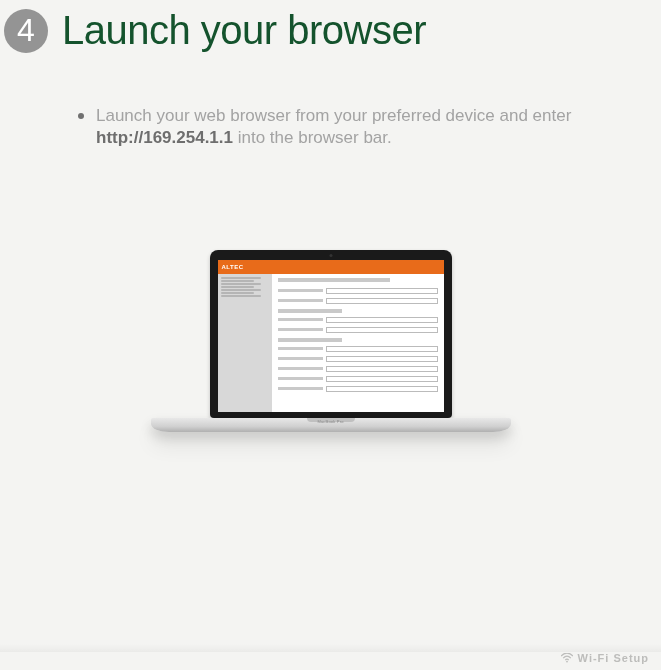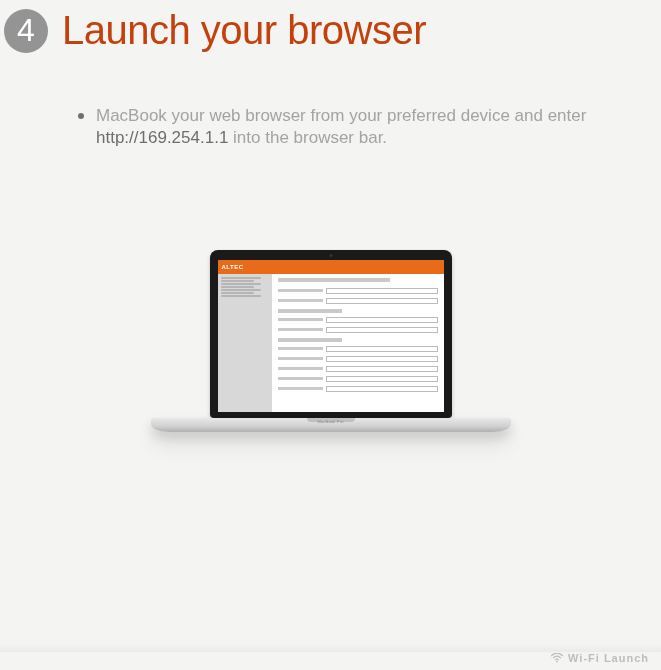--- a/index.html
+++ b/index.html
@@ -30,21 +30,21 @@
       font-weight: 300;
       display: flex;
       align-items: center;
       justify-content: center;
       margin-right: 14px;
       flex-shrink: 0;
     }
     .title {
       font-size: 40px;
       font-weight: 300;
-      color: #c2410c;
+      color: #14532d;
       letter-spacing: -0.5px;
     }
     .content {
       padding: 52px 40px 0 78px;
     }
     .bullet-row {
       display: flex;
       align-items: flex-start;
     }
     .bullet-dot {
@@ -58,21 +58,21 @@
     }
     .instruction {
       font-size: 17px;
       line-height: 1.3;
       color: #a3a3a3;
       font-weight: 400;
       max-width: 500px;
     }
     .url {
       color: #6e6e6e;
-      font-weight: 400;
+      font-weight: 700;
     }
 
     
     .laptop-wrap {
       position: absolute;
       left: 50%;
       top: 250px;
       transform: translateX(-50%);
       width: 360px;
     }
@@ -234,21 +234,21 @@
   <div class="step-badge">
     <span>4</span>
   </div>
   <h1 class="title">Launch your browser</h1>
 </div>
 
 <div class="content">
   <div class="bullet-row">
     <div class="bullet-dot"></div>
     <p class="instruction">
-      <span>MacBook your web browser from your preferred device and enter </span><span class="url">http://169.254.1.1</span><span> into the browser bar.</span>
+      <span>Launch your web browser from your preferred device and enter </span><span class="url">http://169.254.1.1</span><span> into the browser bar.</span>
     </p>
   </div>
 </div>
 
 <div class="laptop-wrap">
   <div class="laptop-screen-frame">
     <div class="camera"></div>
     <div class="screen">
       <div class="topbar">
         <span class="logo">ALTEC</span>
@@ -315,14 +315,14 @@
 <div class="footer-shadow"></div>
 <div class="footer">
   <span class="wifi-icon">
     <svg width="12" height="10" viewBox="0 0 12 10">
       <path d="M 0 3 Q 6 -3 12 3" stroke="#bdbdbb" stroke-width="1.2" fill="none"></path>
       <path d="M 2.2 5.2 Q 6 1.2 9.8 5.2" stroke="#bdbdbb" stroke-width="1.2" fill="none"></path>
       <path d="M 4.3 7.2 Q 6 5.2 7.7 7.2" stroke="#bdbdbb" stroke-width="1.2" fill="none"></path>
       <circle cx="6" cy="8.6" r="0.9" fill="#bdbdbb"></circle>
     </svg>
   </span>
-  <span>Wi-Fi Launch</span>
+  <span>Wi-Fi Setup</span>
 </div>
 
 </body></html>

